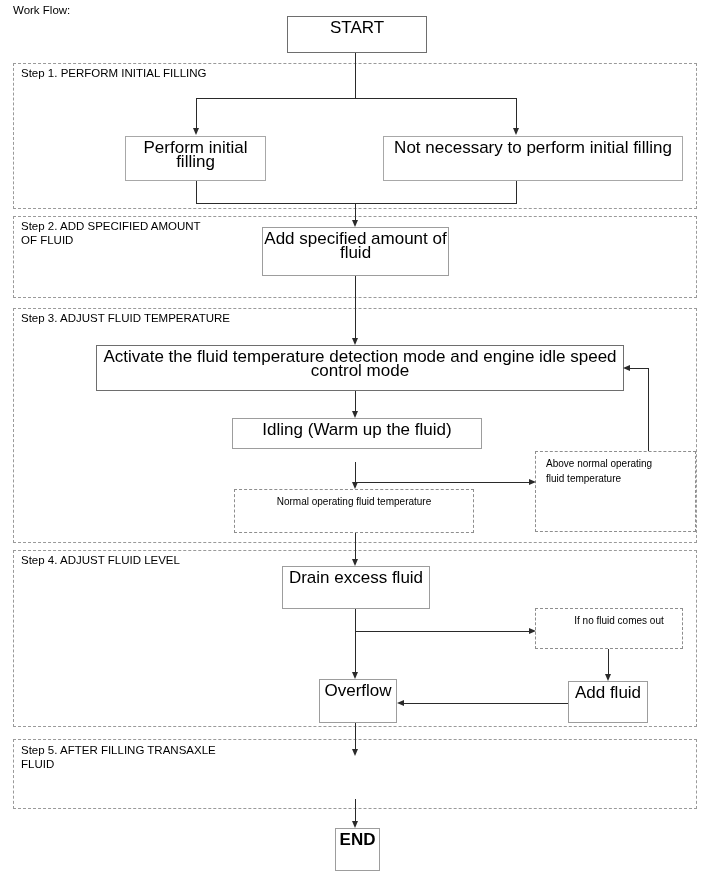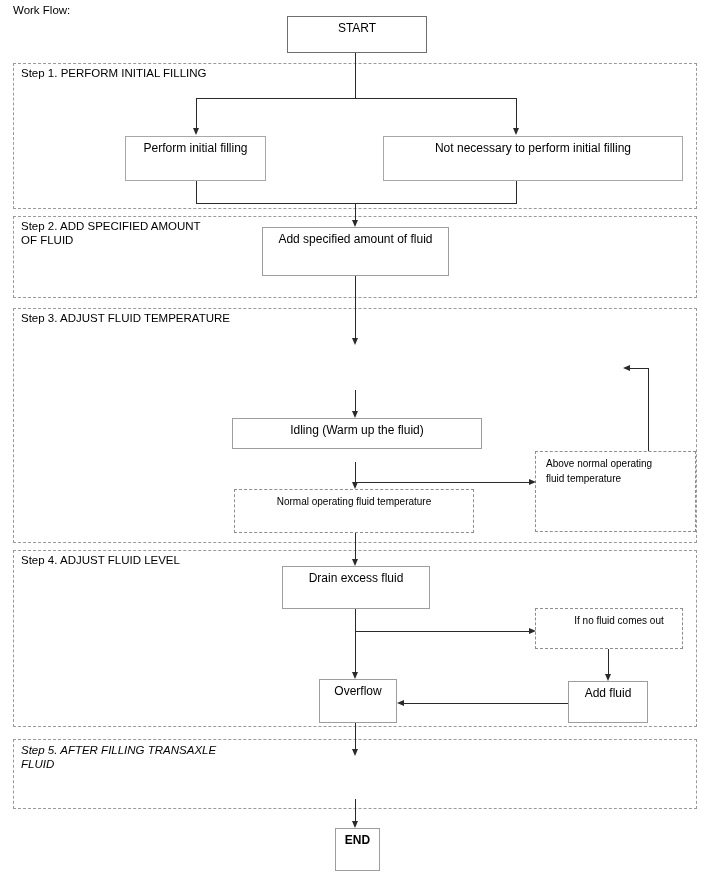--- a/index.html
+++ b/index.html
@@ -39,21 +39,21 @@
     line-height: 14px;
     color: #000;
     white-space: pre;
   }
   
   .node {
     position: absolute;
     box-sizing: border-box;
     border: 1px solid #9d9d9d;
     background: #ffffff;
-    font-size: 12px;
+    font-size: 17px;
     line-height: 14px;
     color: #000;
     text-align: center;
     padding-top: 4px;
     z-index: 3;
   }
   .node.thick {
     border: 1.5px solid #a8a8a8;
   }
   .node.dark {
@@ -128,21 +128,21 @@
   <div class="step-label" style="left:21px; top:219px;">Step 2. ADD SPECIFIED AMOUNT
 OF FLUID</div>
 
   <div class="step-box" style="left:13px; top:308px; width:684px; height:235px;"></div>
   <div class="step-label" style="left:21px; top:311px;">Step 3. ADJUST FLUID TEMPERATURE</div>
 
   <div class="step-box" style="left:13px; top:550px; width:684px; height:177px;"></div>
   <div class="step-label" style="left:21px; top:553px;">Step 4. ADJUST FLUID LEVEL</div>
 
   <div class="step-box" style="left:13px; top:739px; width:684px; height:70px;"></div>
-  <div class="step-label" style="left:21px; top:743px;font-style:italic;">Step 5. AFTER FILLING TRANSAXLE
+  <div class="step-label" style="left:21px; top:743px;">Step 5. AFTER FILLING TRANSAXLE
 FLUID</div>
 
   <div class="vline" style="left:355px; top:52px; height:46px;"></div>
 
   <div class="hline" style="left:196px; top:98px; width:321px;"></div>
   <div class="vline" style="left:196px; top:98px; height:30px;"></div>
   <div class="arrow-down" style="left:192.5px; top:128px;"></div>
   <div class="vline" style="left:516px; top:98px; height:30px;"></div>
   <div class="arrow-down" style="left:512.5px; top:128px;"></div>
 
@@ -193,20 +193,21 @@
   <div class="arrow-down" style="left:351.5px; top:821px;"></div>
 
   <div class="node dark" style="left:287px; top:16px; width:140px; height:37px;">START</div>
 
   <div class="node thick" style="left:125px; top:136px; width:141px; height:45px;">Perform initial filling</div>
 
   <div class="node thick" style="left:383px; top:136px; width:300px; height:45px;">Not necessary to perform initial filling</div>
 
   <div class="node" style="left:262px; top:227px; width:187px; height:49px;">Add specified amount of fluid</div>
 
+  <div class="node dark" style="left:96px; top:345px; width:528px; height:46px;">Activate the fluid temperature detection mode and engine idle speed control mode</div>
 
   <div class="node" style="left:232px; top:418px; width:250px; height:31px;">Idling (Warm up the fluid)</div>
 
   <div class="node-dashed" style="left:234px; top:489px; width:240px; height:44px;">Normal operating fluid temperature</div>
 
   <div class="node-dashed left" style="left:535px; top:451px; width:161px; height:81px; white-space:pre;">Above normal operating
 fluid temperature</div>
 
   <div class="node" style="left:282px; top:566px; width:148px; height:43px;">Drain excess fluid</div>
 

